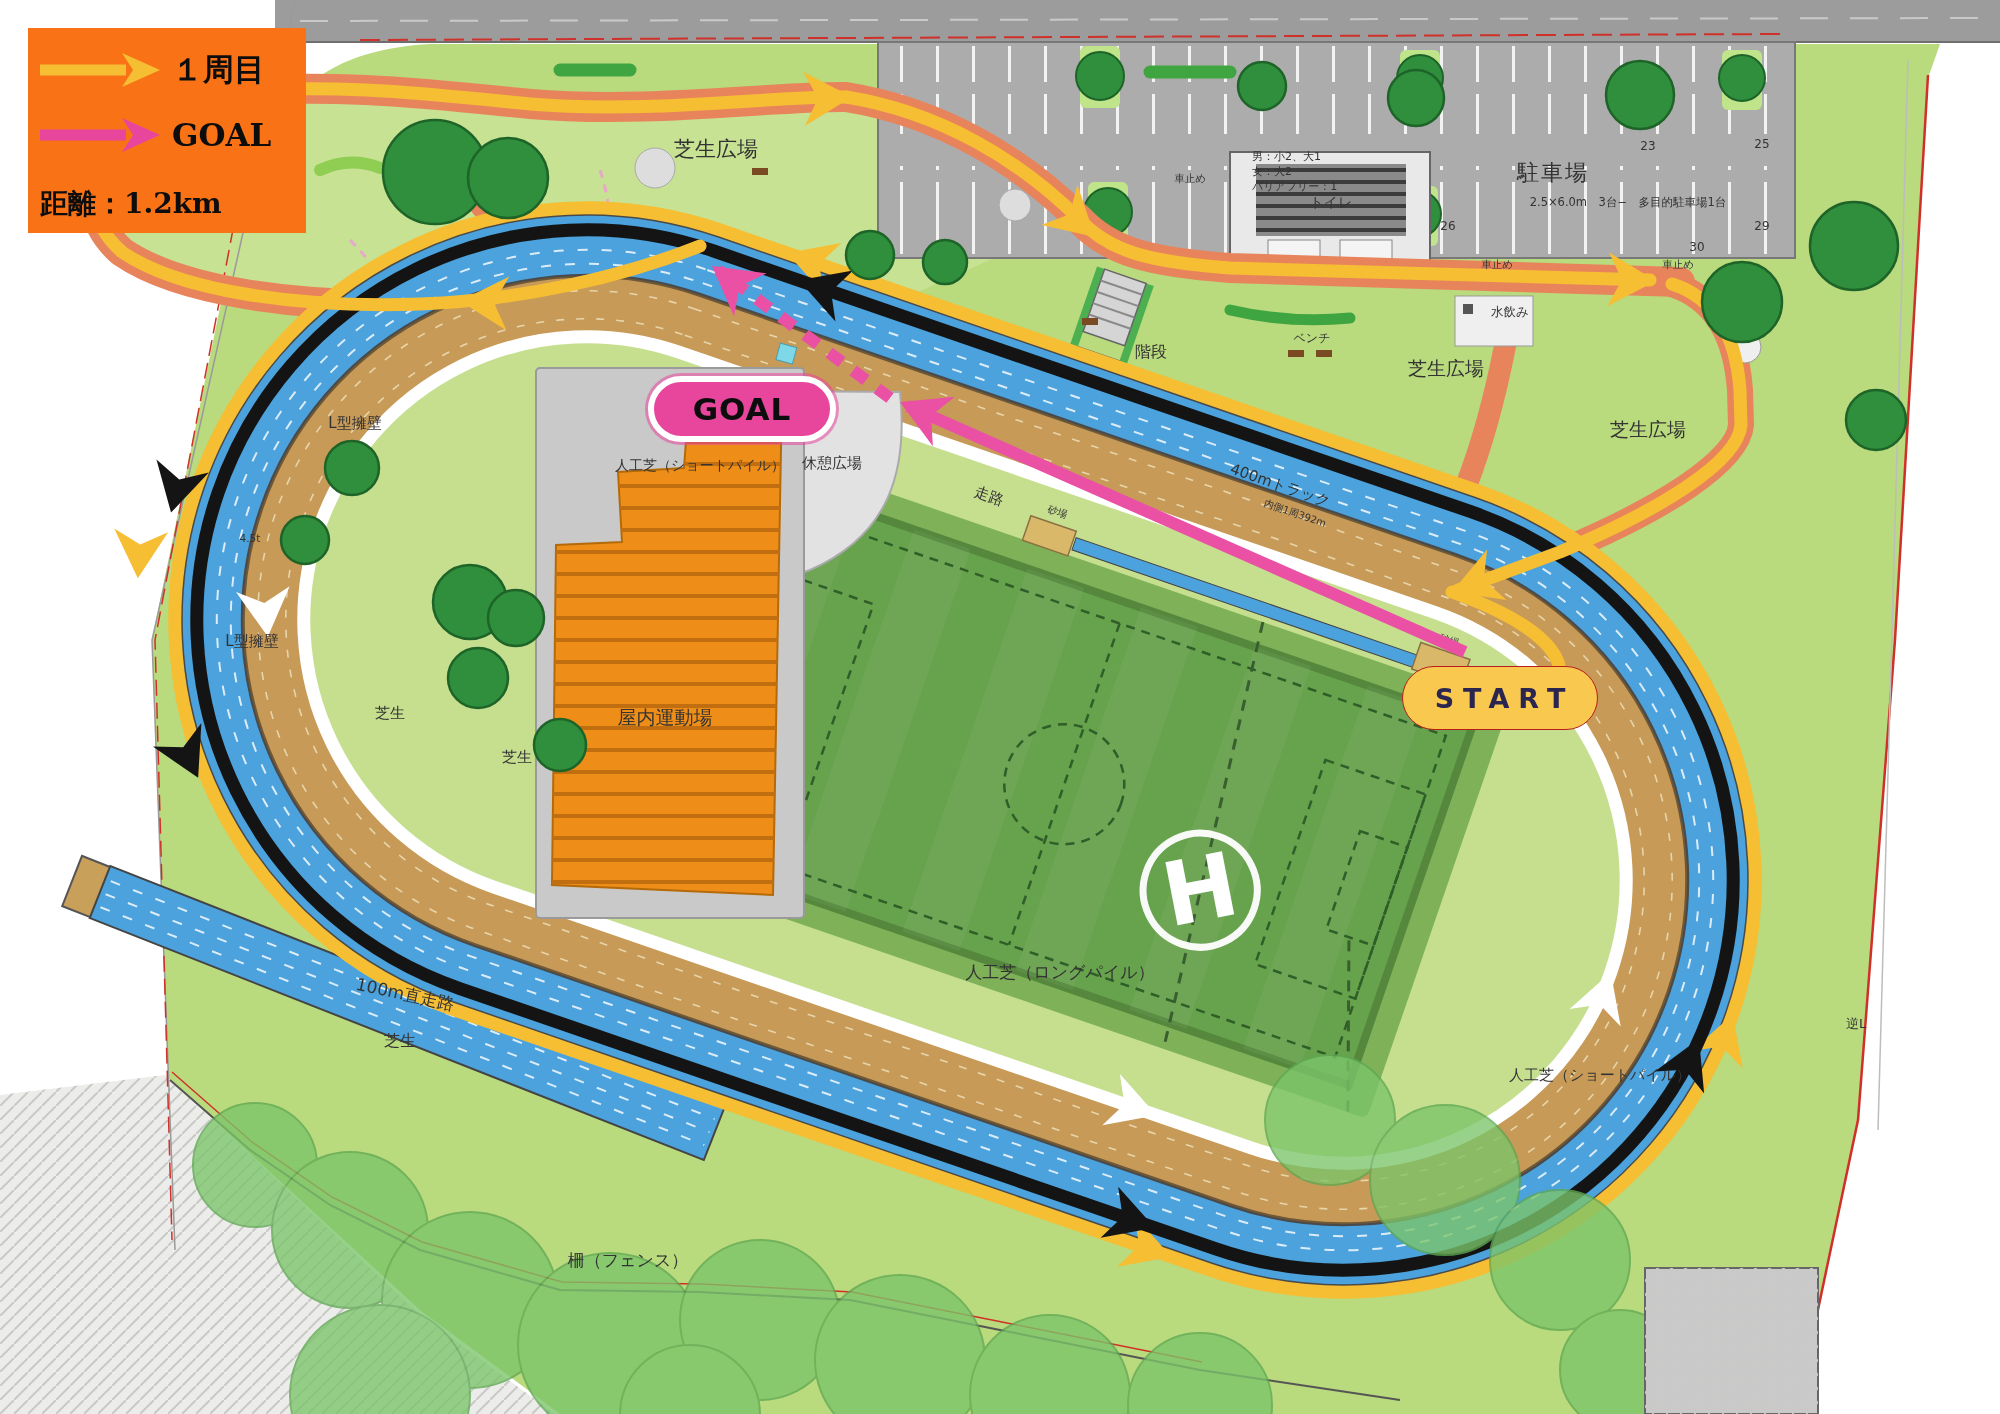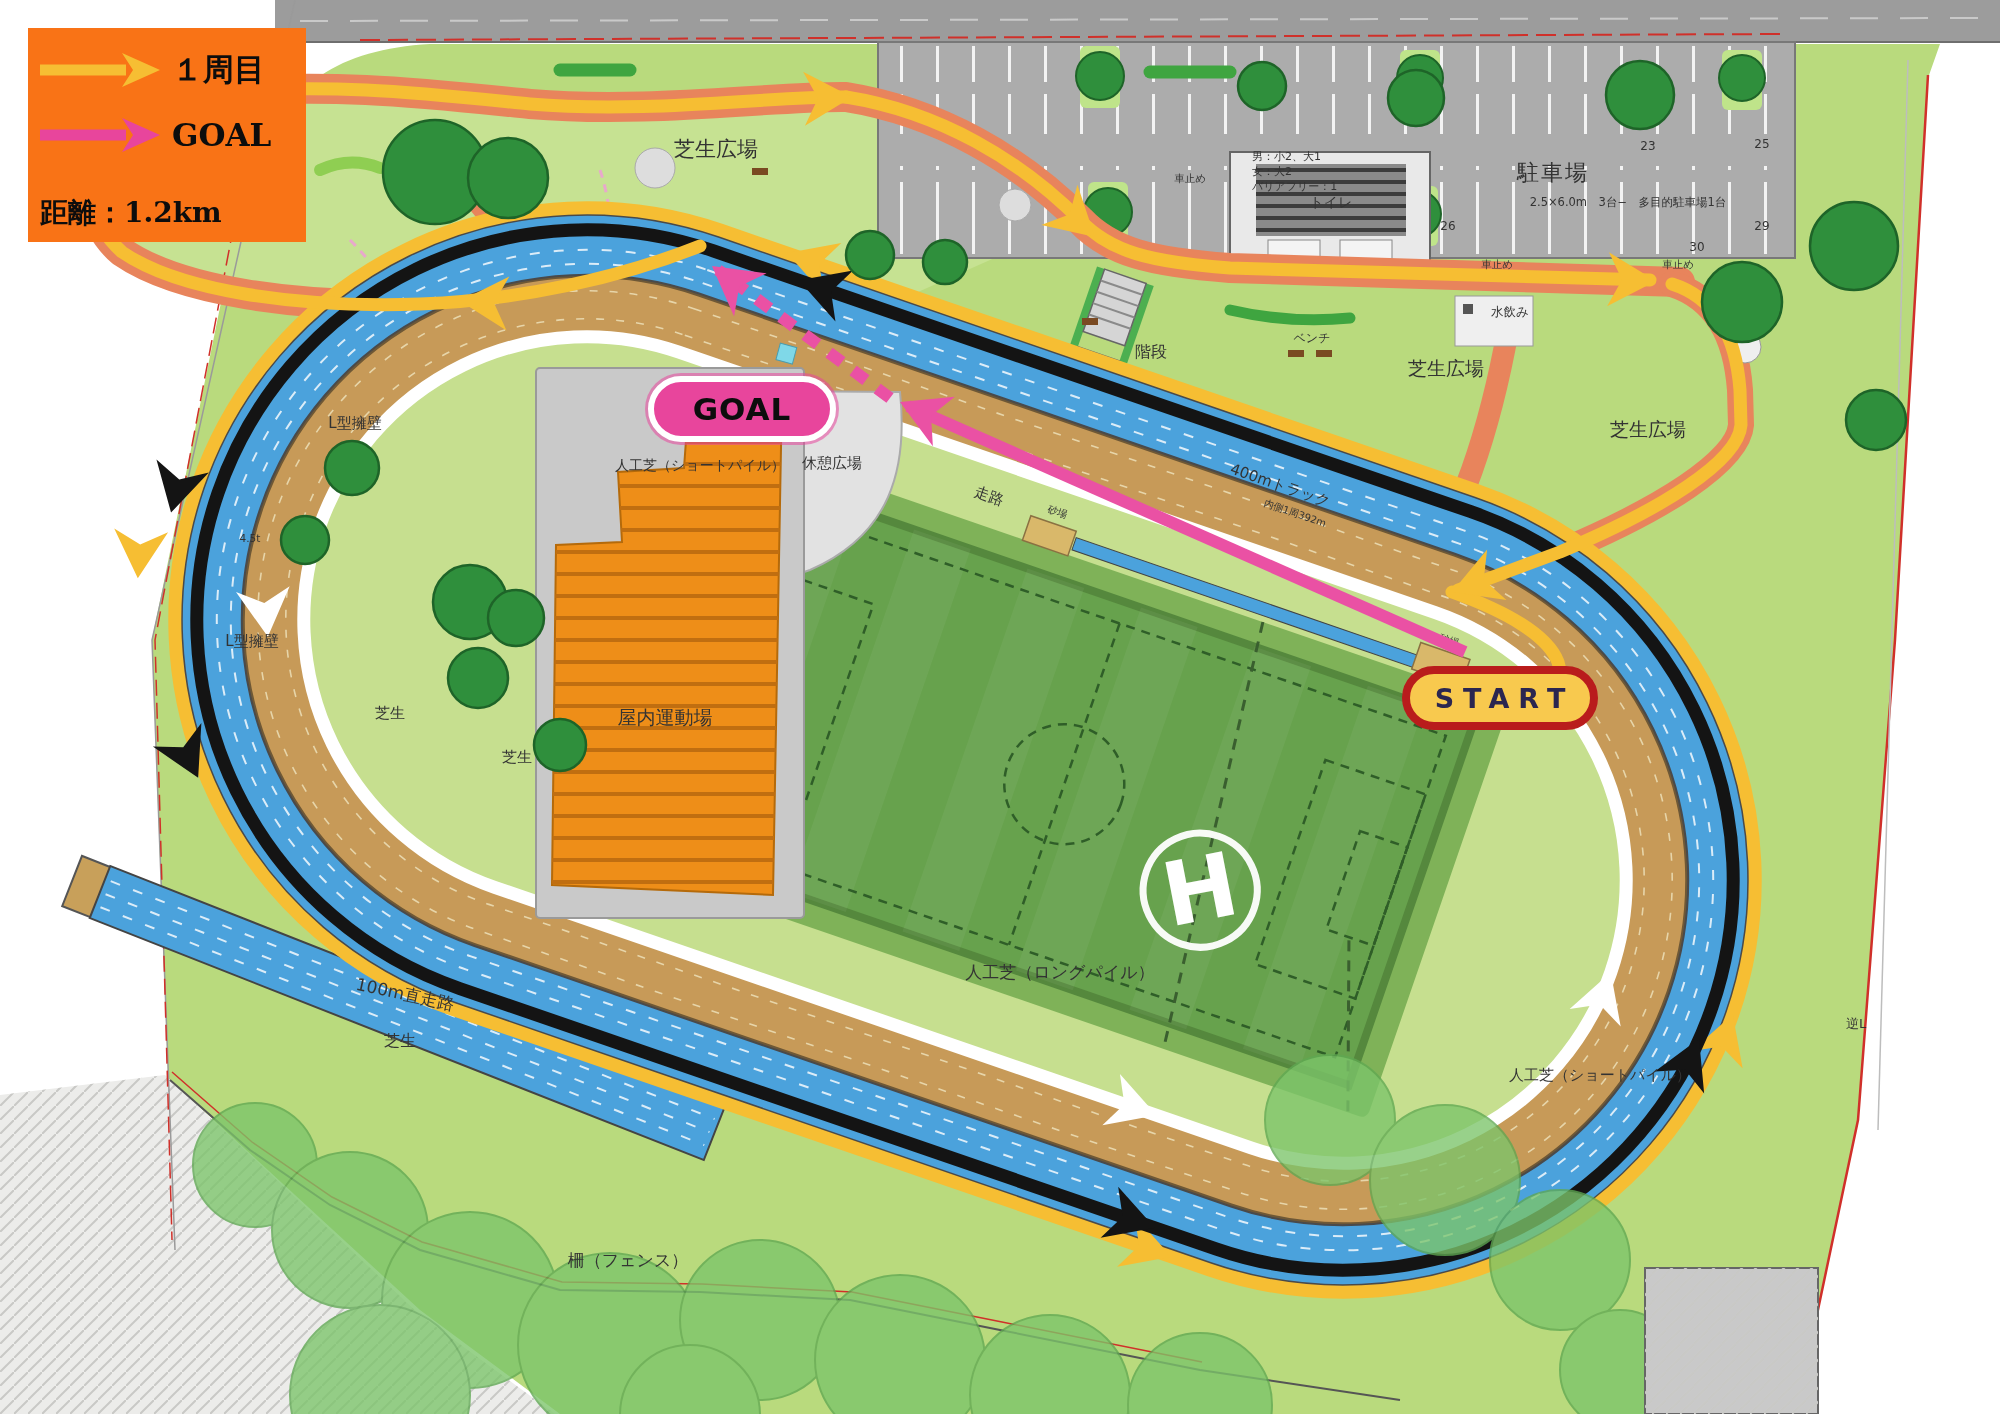--- a/index.html
+++ b/index.html
@@ -7,29 +7,29 @@
          font-family:"DejaVu Sans","Liberation Sans",sans-serif;}
   #map-svg{position:absolute;left:0;top:0;}
   .maplabel{font-family:"DejaVu Sans","Liberation Sans",sans-serif;fill:#333;}
   
   #legend{position:absolute;left:28px;top:28px;width:258px;background:#f97316;
           padding:16px 10px 10px 10px;display:flex;flex-direction:column;gap:13px;}
   .legend-row{display:flex;align-items:center;gap:12px;height:52px;}
   .legend-label{font-family:"DejaVu Serif","Liberation Serif",serif;font-weight:bold;
                 font-size:31px;color:#0d0d0d;white-space:nowrap;}
   .legend-distance{font-family:"DejaVu Serif","Liberation Serif",serif;font-weight:bold;
-                   font-size:28px;color:#0d0d0d;margin-top:20px;margin-left:2px;}
+                   font-size:28px;color:#0d0d0d;margin-top:11px;margin-left:2px;}
   
   .badge{position:absolute;display:flex;align-items:center;justify-content:center;
          box-sizing:border-box;}
   #goal-badge{left:648px;top:376px;width:188px;height:66px;background:#E8459C;
               border:6px solid #fff;border-radius:36px;box-shadow:0 0 0 3px rgba(232,69,156,.55);
               color:#0d0d0d;font-weight:900;font-size:31px;letter-spacing:1px;}
   #start-badge{left:1402px;top:666px;width:196px;height:64px;background:#F8C94E;
-               border:8px solid #b91c1c;border-radius:34px;color:#2B2650;font-weight:bold;
+               border:1px solid #b91c1c;border-radius:34px;color:#2B2650;font-weight:bold;
                font-size:27px;letter-spacing:9px;padding-left:9px;}
 </style>
 </head>
 <body>
 
 <div id="stage">
 
 <svg id="map-svg" width="2000" height="1414" viewBox="0 0 2000 1414">
   <defs>
     <pattern id="stalls" width="36" height="88" patternUnits="userSpaceOnUse">

